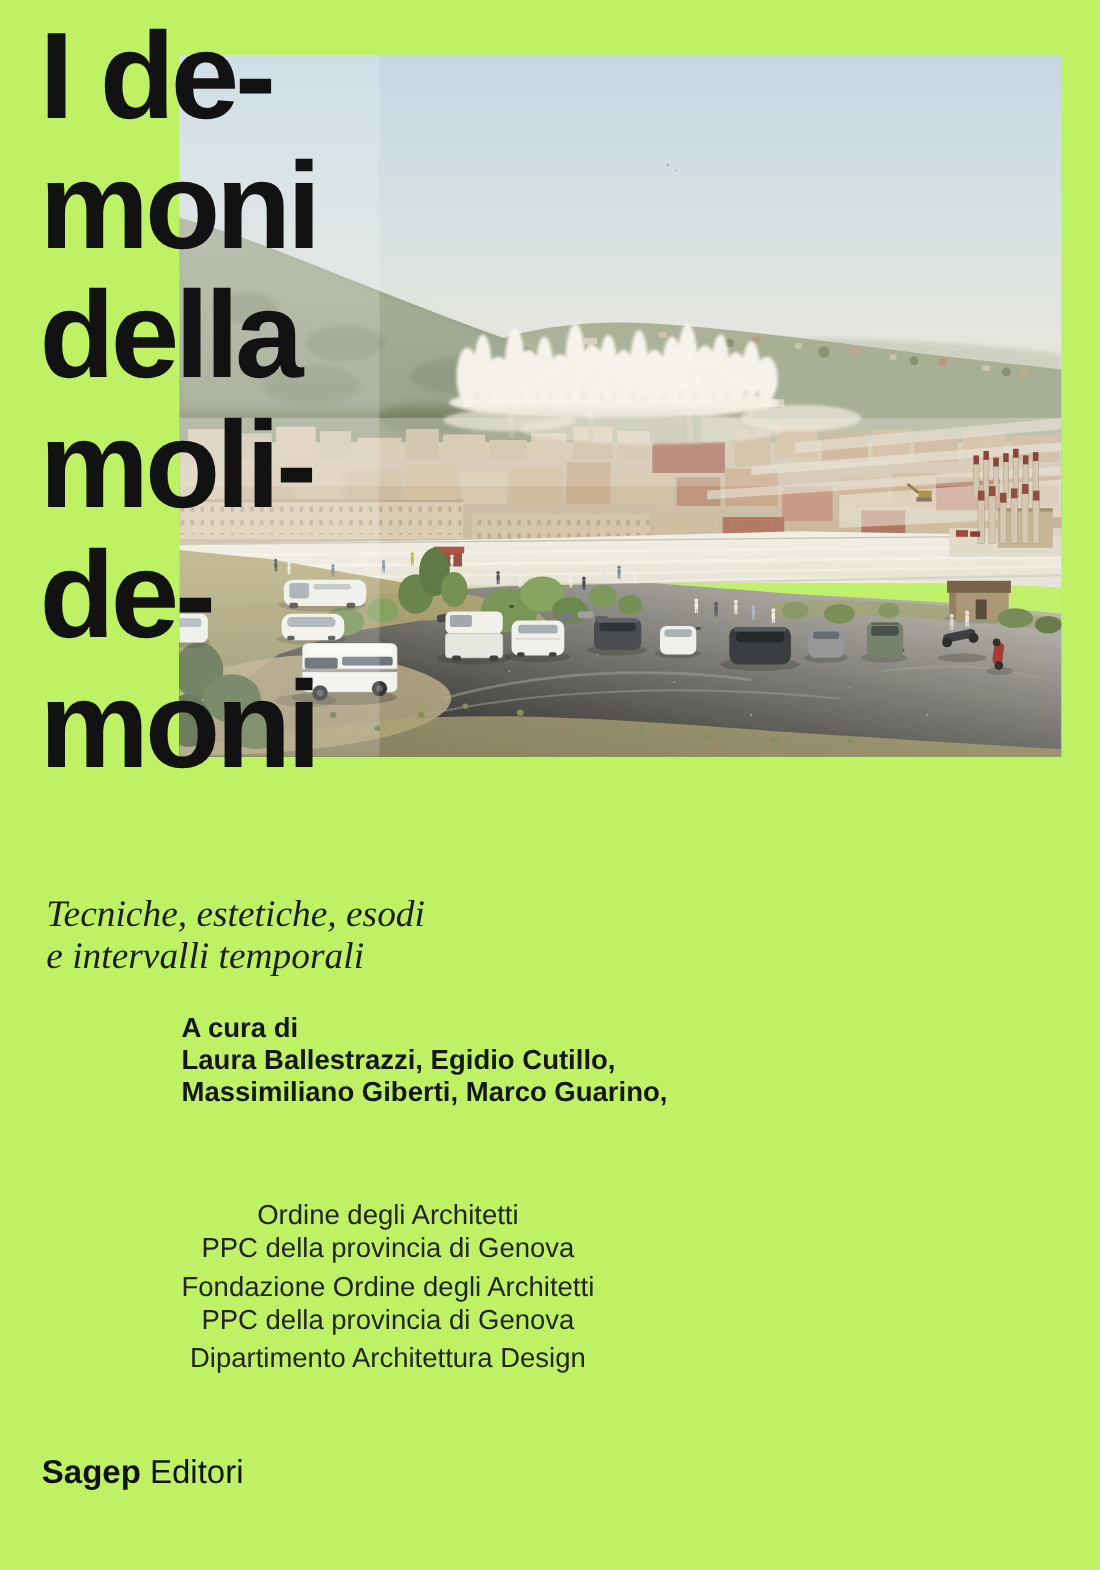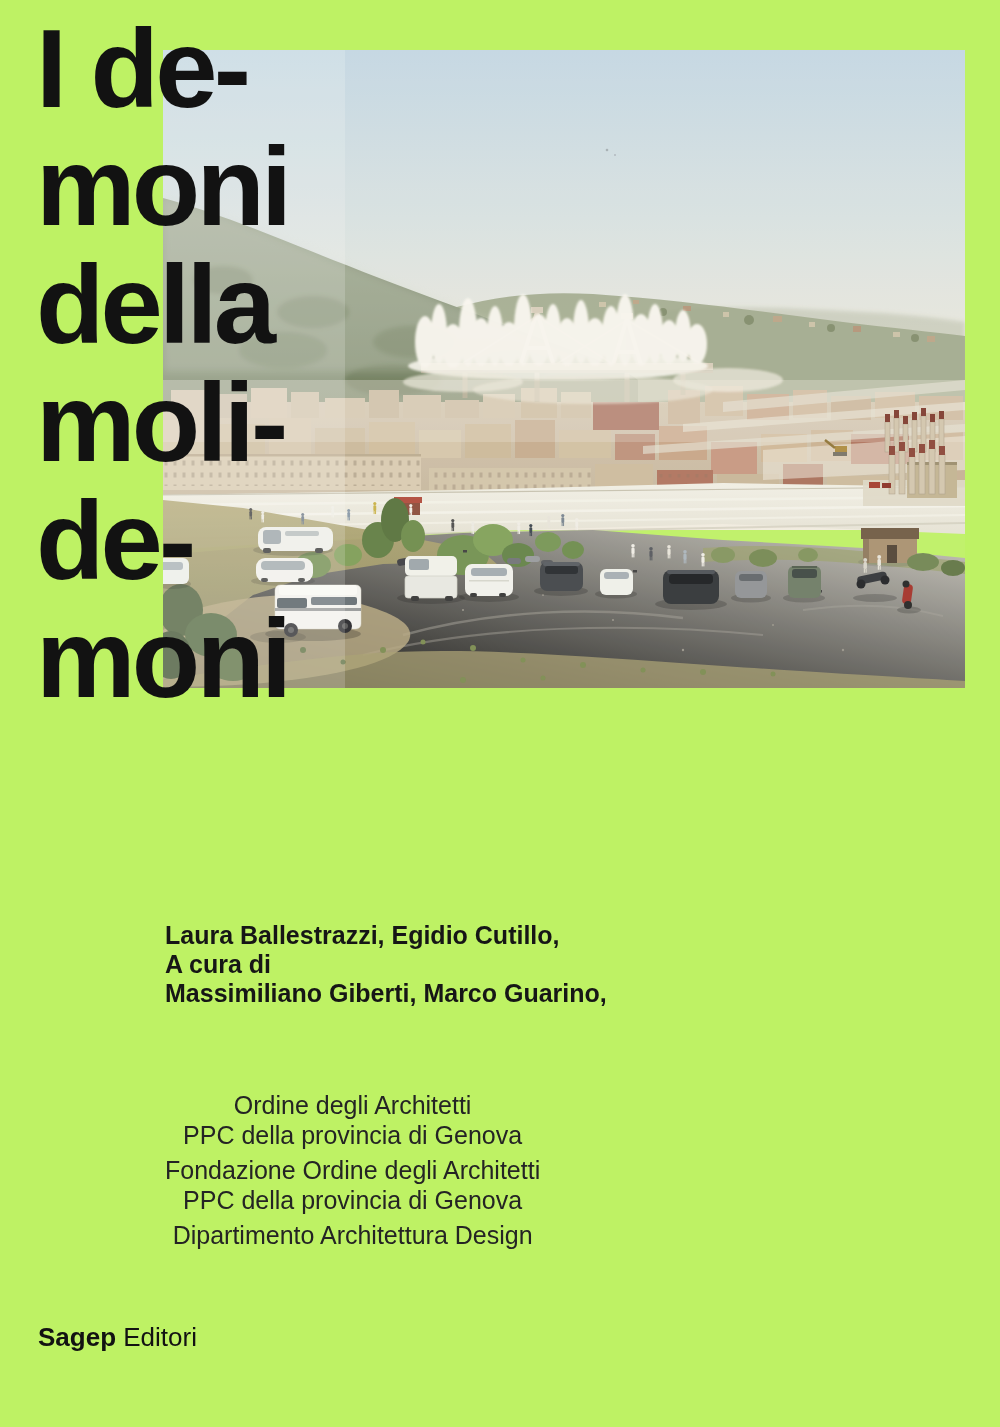--- a/index.html
+++ b/index.html
@@ -24,21 +24,21 @@
     position:absolute;left:165px;top:921px;z-index:3;
     font-size:25px;line-height:29px;font-weight:700;color:#161616;
   }
   .institutions{
     position:absolute;left:165px;top:1090px;z-index:3;
     font-size:25px;line-height:30px;font-weight:400;color:#242424;text-align:center;
   }
   .institutions p{margin:0 0 5px 0;}
   .publisher{
     position:absolute;left:38px;top:1322px;z-index:3;
-    font-size:26px;color:#121212;
+    font-size:30px;color:#121212;
   }
   .publisher .b{font-weight:700;}
 </style>
 </head>
 <body>
 
 <div class="page">
 
   <div class="photo">
     <svg viewBox="0 0 802 638" xmlns="http://www.w3.org/2000/svg">
@@ -505,24 +505,28 @@
 
   <div class="title">
     <div>I de-</div>
     <div>moni</div>
     <div>della</div>
     <div>moli-</div>
     <div>de-</div>
     <div>moni</div>
   </div>
 
+  <div class="subtitle">
+    <div>Tecniche, estetiche, esodi</div>
+    <div>e intervalli temporali</div>
+  </div>
 
   <div class="editors">
+    <div>A cura di</div>
     <div>Laura Ballestrazzi, Egidio Cutillo,</div>
-    <div>A cura di</div>
     <div>Massimiliano Giberti, Marco Guarino,</div>
   </div>
 
   <div class="institutions">
     <p>
       <span>Ordine degli Architetti</span><br>
       <span>PPC della provincia di Genova</span>
     </p>
     <p>
       <span>Fondazione Ordine degli Architetti</span><br>

